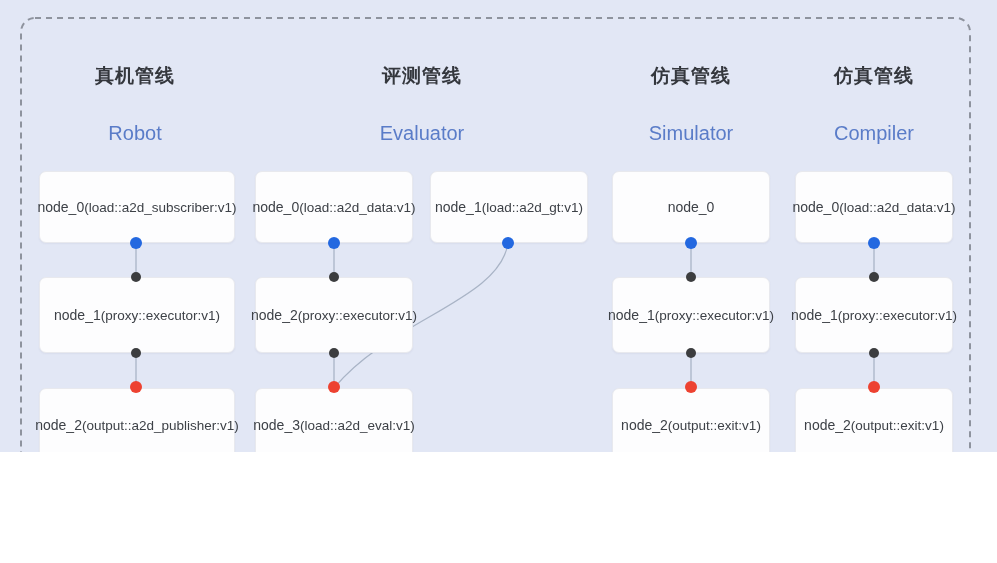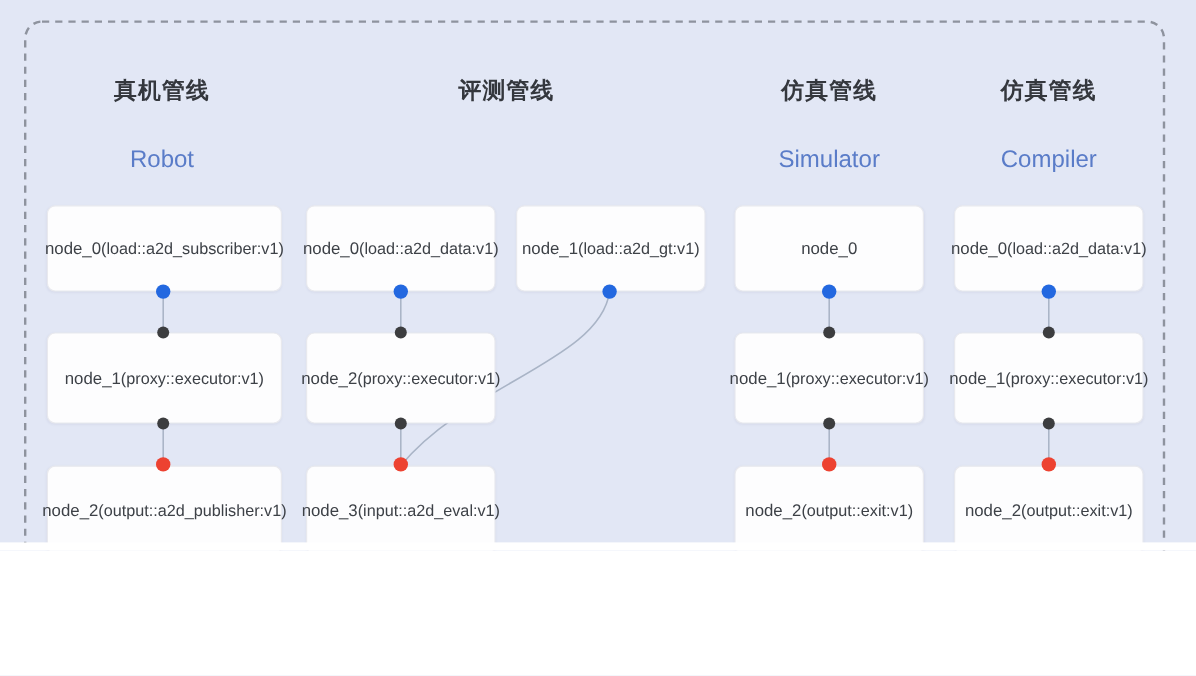--- a/index.html
+++ b/index.html
@@ -78,20 +78,21 @@
     <line class="edge" x1="874" y1="243" x2="874" y2="277"></line>
     <line class="edge" x1="874" y1="353" x2="874" y2="387"></line>
   </svg>
 
   <div class="cn-title" style="left:35px">真机管线</div>
   <div class="cn-title" style="left:322px">评测管线</div>
   <div class="cn-title" style="left:591px">仿真管线</div>
   <div class="cn-title" style="left:774px">仿真管线</div>
 
   <div class="en-title" style="left:35px">Robot</div>
+  <div class="en-title" style="left:322px">Evaluator</div>
   <div class="en-title" style="left:774px">Compiler</div>
   <div class="en-title" style="left:591px">Simulator</div>
 
   <div class="node" style="left:39px;top:171px;width:196px;height:72px">
     <div class="node-title">node_0</div>
     <div class="node-sub">(load::a2d_subscriber:v1)</div>
   </div>
   <div class="node" style="left:39px;top:277px;width:196px;height:76px">
     <div class="node-title">node_1</div>
     <div class="node-sub">(proxy::executor:v1)</div>
@@ -108,21 +109,21 @@
   <div class="node" style="left:430px;top:171px;width:158px;height:72px">
     <div class="node-title">node_1</div>
     <div class="node-sub">(load::a2d_gt:v1)</div>
   </div>
   <div class="node" style="left:255px;top:277px;width:158px;height:76px">
     <div class="node-title">node_2</div>
     <div class="node-sub">(proxy::executor:v1)</div>
   </div>
   <div class="node" style="left:255px;top:388px;width:158px;height:74px">
     <div class="node-title">node_3</div>
-    <div class="node-sub">(input::a2d_eval:v1)</div>
+    <div class="node-sub">(load::a2d_eval:v1)</div>
   </div>
 
   <div class="node" style="left:612px;top:171px;width:158px;height:72px">
     <div class="node-title">node_0</div>
   </div>
   <div class="node" style="left:612px;top:277px;width:158px;height:76px">
     <div class="node-title">node_1</div>
     <div class="node-sub">(proxy::executor:v1)</div>
   </div>
   <div class="node" style="left:612px;top:388px;width:158px;height:74px">

